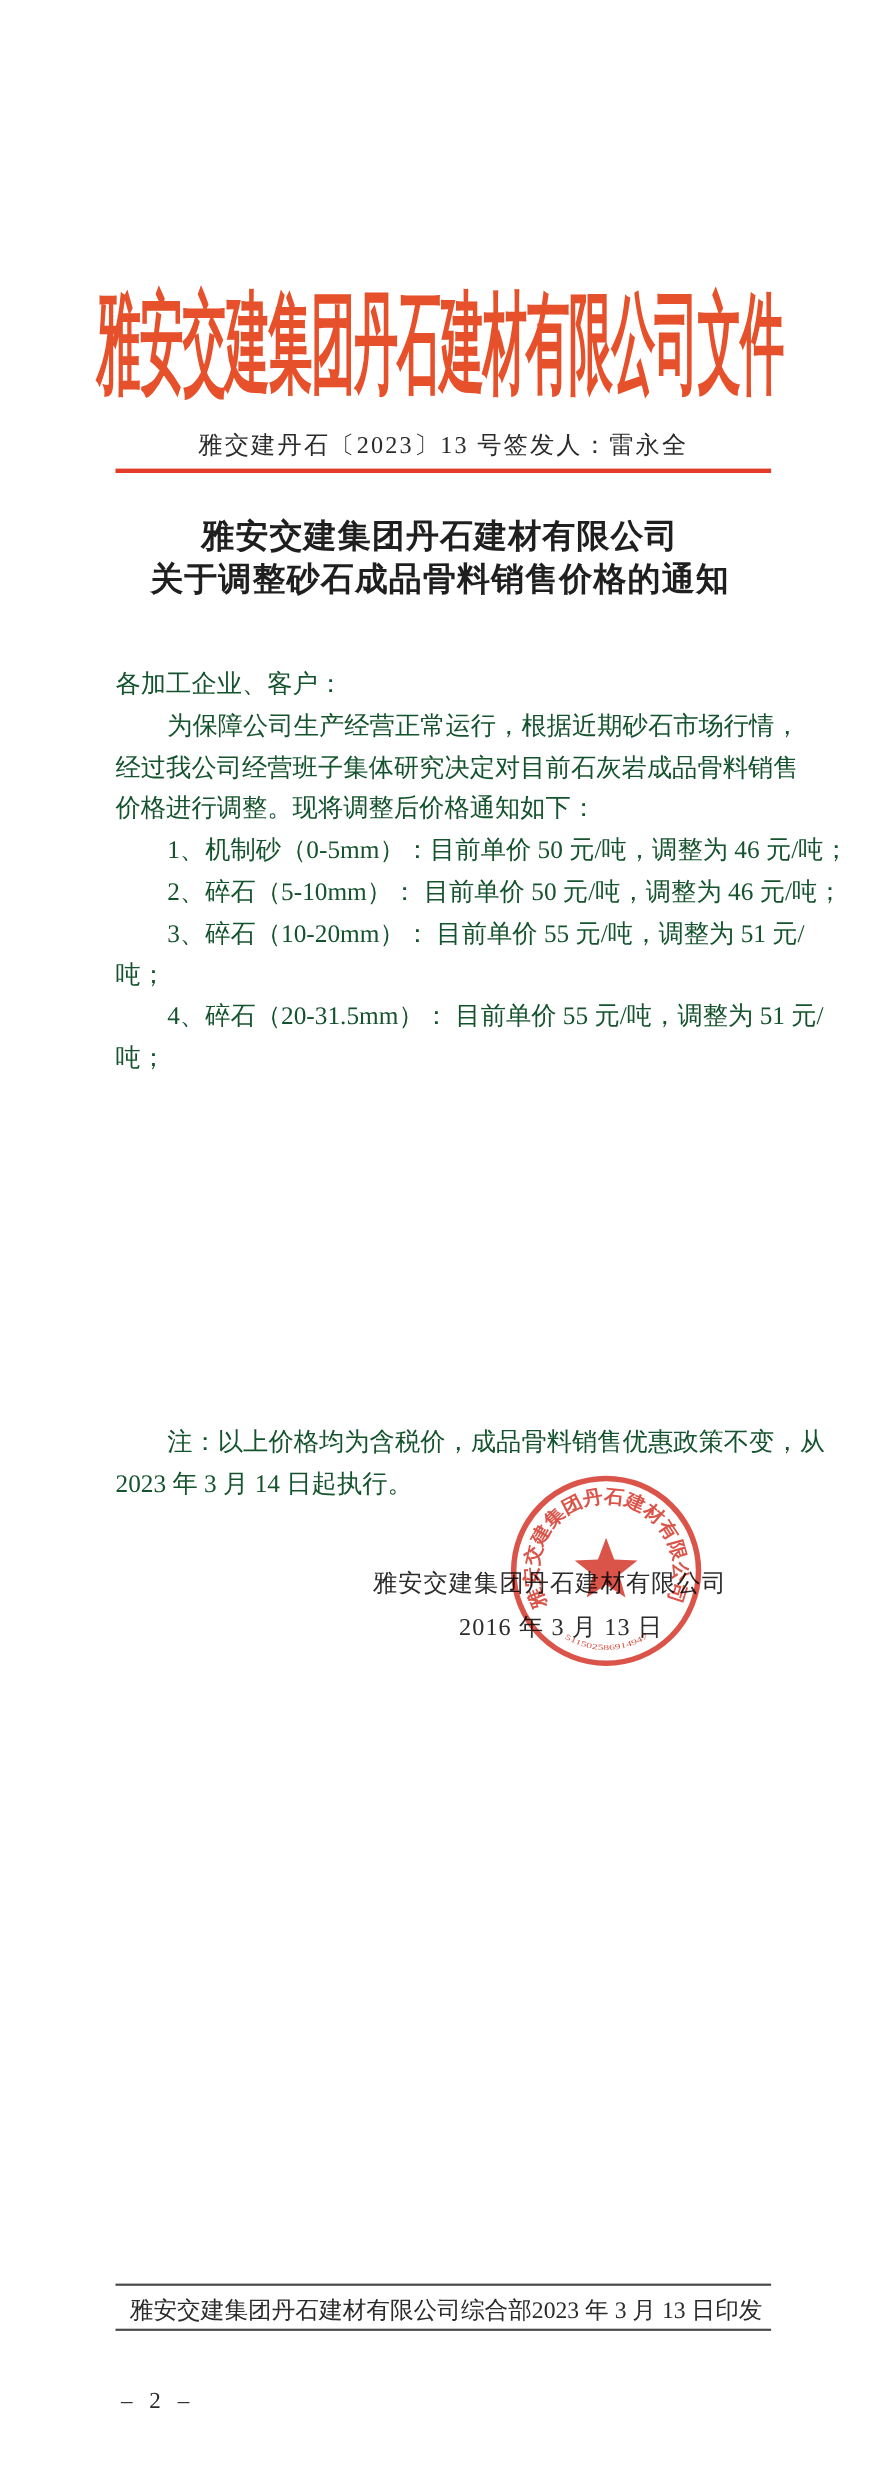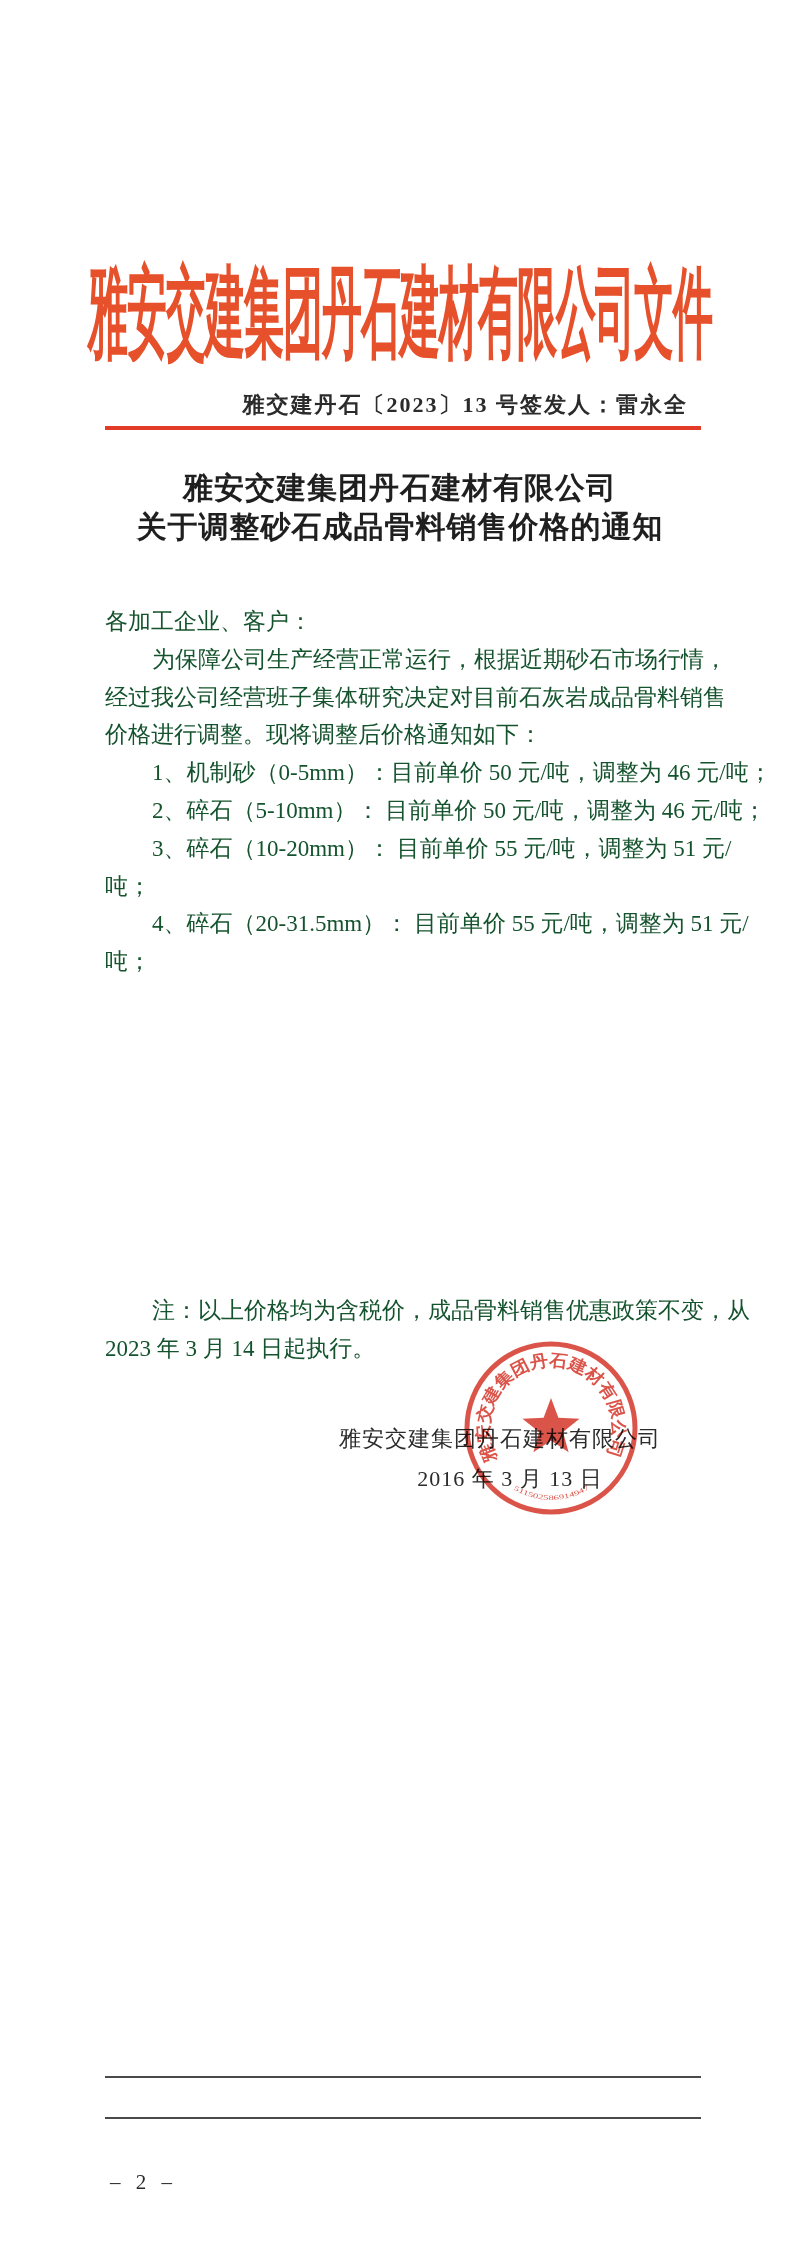--- a/index.html
+++ b/index.html
@@ -24,22 +24,22 @@
     font-weight:bold;
     letter-spacing:-1px;
     color:#e6502a;
     transform:scaleY(2.5);
     transform-origin:top center;
     white-space:nowrap;
   }
   
   .docnum-row{
     position:absolute;top:390px;left:118px;right:112px;
-    display:flex;justify-content:flex-end;align-items:baseline;
-    font-size:22px;letter-spacing:2px;white-space:nowrap;font-weight:bold;
+    display:flex;justify-content:center;align-items:baseline;
+    font-size:22px;letter-spacing:2px;white-space:nowrap;
   }
   .red-rule{
     position:absolute;top:426px;left:105px;width:596px;height:4px;
     background:#e23b27;
   }
   
   .doc-title{
     position:absolute;top:468px;left:0;width:800px;
     text-align:center;font-weight:bold;font-size:30px;line-height:39px;
     letter-spacing:1px;color:#1f1f1f;
@@ -130,16 +130,20 @@
     </defs>
     <text font-size="17" font-weight="bold" fill="#d63c30" font-family="Liberation Serif, DejaVu Serif, serif">
       <textPath href="#sealTopArc" startOffset="0" textLength="255" lengthAdjust="spacingAndGlyphs">雅安交建集团丹石建材有限公司</textPath>
     </text>
     <text font-size="7" fill="#d63c30" font-family="Liberation Serif, DejaVu Serif, serif">
       <textPath href="#sealBottomArc" startOffset="8" textLength="80" lengthAdjust="spacingAndGlyphs">511502586914947</textPath>
     </text>
   </svg>
 
   <div class="footer-rule top"></div>
+  <div class="footer-row">
+    <span>雅安交建集团丹石建材有限公司综合部</span>
+    <span>2023 年 3 月 13 日印发</span>
+  </div>
   <div class="footer-rule bottom"></div>
   <div class="page-num">– 2 –</div>
 
 </div>
 
 </body></html>

